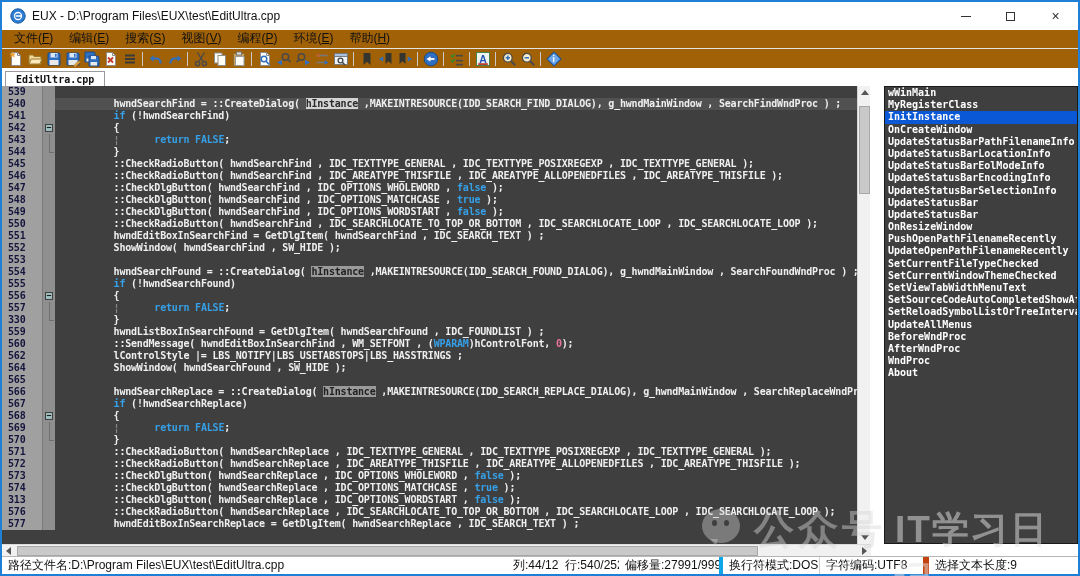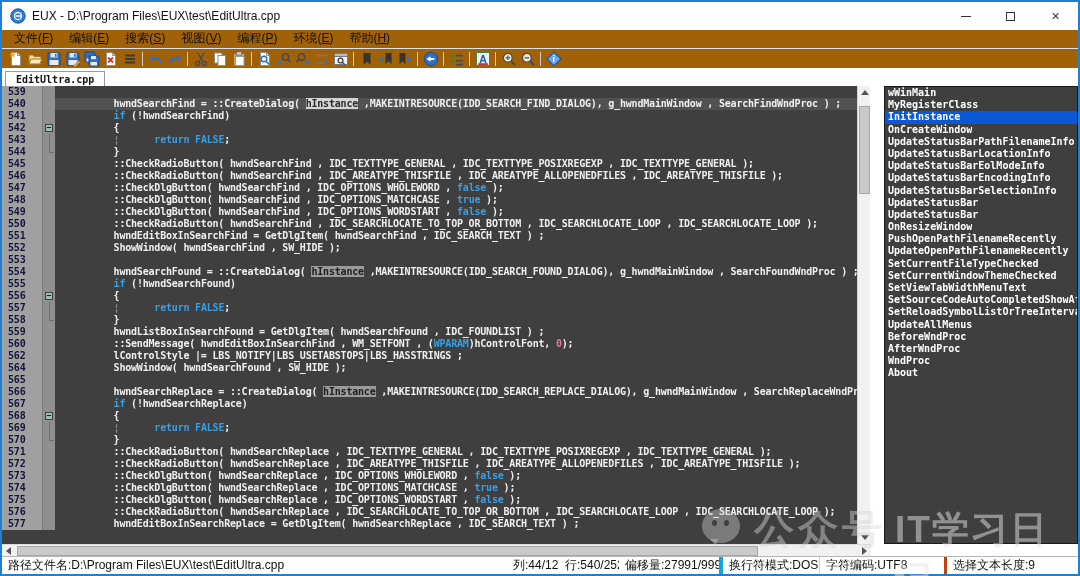--- a/index.html
+++ b/index.html
@@ -89,21 +89,21 @@
   
   .statusbar { height:18px; flex:0 0 auto; background:#fff; border-top:1px solid #b5b5b5;
                display:flex; align-items:center; font-size:12px; color:#111; }
   .seg { padding:0 6px; white-space:nowrap; overflow:hidden; }
   .seg-path { flex:0 0 505px; }
   .seg-col { flex:0 0 52px; padding-right:0; }
   .seg-row { flex:0 0 60px; padding-right:0; }
   .seg-off { flex:0 0 100px; }
   .seg-eol { flex:0 0 100px; border-left:4px solid #0ea5e9; }
   .seg-enc { flex:0 0 104px; border-left:1px solid #cfcfcf; }
-  .seg-sel { flex:1 1 auto; border-left:3px solid #c2410c;margin-left:21px; }
+  .seg-sel { flex:1 1 auto; border-left:6px solid #c2410c; }
 
   
   .watermark { position:absolute; pointer-events:none; z-index:5; }
   .wm-wechat { left:700px; top:505px; width:44px; height:40px; }
   .wm-circle { position:absolute; left:0; top:2px; width:38px; height:34px; border-radius:50%;
                background:rgba(205,205,205,.42); }
   .wm-eye { position:absolute; width:5px; height:6px; border-radius:50%; background:#3f3f3f; top:13px; }
   .wm-tail { position:absolute; left:8px; top:32px; width:0; height:0;
              border-left:6px solid transparent; border-right:2px solid transparent;
              border-top:7px solid rgba(205,205,205,.42); }
@@ -358,36 +358,36 @@
         <div class="row"><span class="ln">548</span><span class="fold"></span><span class="code"><span class="tok-p">        ::CheckDlgButton( hwndSearchFind , IDC_OPTIONS_MATCHCASE , </span><span class="tok-k">true</span><span class="tok-p"> );</span></span></div>
         <div class="row"><span class="ln">549</span><span class="fold"></span><span class="code"><span class="tok-p">        ::CheckDlgButton( hwndSearchFind , IDC_OPTIONS_WORDSTART , </span><span class="tok-k">false</span><span class="tok-p"> );</span></span></div>
         <div class="row"><span class="ln">550</span><span class="fold"></span><span class="code"><span class="tok-p">        ::CheckRadioButton( hwndSearchFind , IDC_SEARCHLOCATE_TO_TOP_OR_BOTTOM , IDC_SEARCHLOCATE_LOOP , IDC_SEARCHLOCATE_LOOP );</span></span></div>
         <div class="row"><span class="ln">551</span><span class="fold"></span><span class="code"><span class="tok-p">        hwndEditBoxInSearchFind = GetDlgItem( hwndSearchFind , IDC_SEARCH_TEXT ) ;</span></span></div>
         <div class="row"><span class="ln">552</span><span class="fold"></span><span class="code"><span class="tok-p">        ShowWindow( hwndSearchFind , SW_HIDE );</span></span></div>
         <div class="row"><span class="ln">553</span><span class="fold"></span><span class="code"></span></div>
         <div class="row"><span class="ln">554</span><span class="fold"></span><span class="code"><span class="tok-p">        hwndSearchFound = ::CreateDialog( </span><span class="tok-m">hInstance</span><span class="tok-p"> ,MAKEINTRESOURCE(IDD_SEARCH_FOUND_DIALOG), g_hwndMainWindow , SearchFoundWndProc ) ;</span></span></div>
         <div class="row"><span class="ln">555</span><span class="fold"></span><span class="code"><span class="tok-p">        </span><span class="tok-k">if</span><span class="tok-p"> (!hwndSearchFound)</span></span></div>
         <div class="row"><span class="ln">556</span><span class="fold"><span class="fm-open">−</span></span><span class="code"><span class="tok-p">        {</span></span></div>
         <div class="row"><span class="ln">557</span><span class="fold"><span class="fm-v"></span></span><span class="code"><span class="tok-p">        </span><span class="tok-g">¦</span><span class="tok-p">      </span><span class="tok-k">return</span><span class="tok-p"> </span><span class="tok-k">FALSE</span><span class="tok-p">;</span></span></div>
-        <div class="row"><span class="ln">558</span><span class="fold"><span class="fm-end"></span></span><span class="code"><span class="tok-p">        }</span></span></div>
+        <div class="row"><span class="ln">330</span><span class="fold"><span class="fm-end"></span></span><span class="code"><span class="tok-p">        }</span></span></div>
         <div class="row"><span class="ln">559</span><span class="fold"></span><span class="code"><span class="tok-p">        hwndListBoxInSearchFound = GetDlgItem( hwndSearchFound , IDC_FOUNDLIST ) ;</span></span></div>
         <div class="row"><span class="ln">560</span><span class="fold"></span><span class="code"><span class="tok-p">        ::SendMessage( hwndEditBoxInSearchFind , WM_SETFONT , (</span><span class="tok-k">WPARAM</span><span class="tok-p">)hControlFont, </span><span class="tok-n">0</span><span class="tok-p">);</span></span></div>
         <div class="row"><span class="ln">562</span><span class="fold"></span><span class="code"><span class="tok-p">        lControlStyle |= LBS_NOTIFY|LBS_USETABSTOPS|LBS_HASSTRINGS ;</span></span></div>
         <div class="row"><span class="ln">564</span><span class="fold"></span><span class="code"><span class="tok-p">        ShowWindow( hwndSearchFound , SW_HIDE );</span></span></div>
         <div class="row"><span class="ln">565</span><span class="fold"></span><span class="code"></span></div>
         <div class="row"><span class="ln">566</span><span class="fold"></span><span class="code"><span class="tok-p">        hwndSearchReplace = ::CreateDialog( </span><span class="tok-m">hInstance</span><span class="tok-p"> ,MAKEINTRESOURCE(IDD_SEARCH_REPLACE_DIALOG), g_hwndMainWindow , SearchReplaceWndProc ) ;</span></span></div>
         <div class="row"><span class="ln">567</span><span class="fold"></span><span class="code"><span class="tok-p">        </span><span class="tok-k">if</span><span class="tok-p"> (!hwndSearchReplace)</span></span></div>
         <div class="row"><span class="ln">568</span><span class="fold"><span class="fm-open">−</span></span><span class="code"><span class="tok-p">        {</span></span></div>
         <div class="row"><span class="ln">569</span><span class="fold"><span class="fm-v"></span></span><span class="code"><span class="tok-p">        </span><span class="tok-g">¦</span><span class="tok-p">      </span><span class="tok-k">return</span><span class="tok-p"> </span><span class="tok-k">FALSE</span><span class="tok-p">;</span></span></div>
         <div class="row"><span class="ln">570</span><span class="fold"><span class="fm-end"></span></span><span class="code"><span class="tok-p">        }</span></span></div>
         <div class="row"><span class="ln">571</span><span class="fold"></span><span class="code"><span class="tok-p">        ::CheckRadioButton( hwndSearchReplace , IDC_TEXTTYPE_GENERAL , IDC_TEXTTYPE_POSIXREGEXP , IDC_TEXTTYPE_GENERAL );</span></span></div>
         <div class="row"><span class="ln">572</span><span class="fold"></span><span class="code"><span class="tok-p">        ::CheckRadioButton( hwndSearchReplace , IDC_AREATYPE_THISFILE , IDC_AREATYPE_ALLOPENEDFILES , IDC_AREATYPE_THISFILE );</span></span></div>
         <div class="row"><span class="ln">573</span><span class="fold"></span><span class="code"><span class="tok-p">        ::CheckDlgButton( hwndSearchReplace , IDC_OPTIONS_WHOLEWORD , </span><span class="tok-k">false</span><span class="tok-p"> );</span></span></div>
         <div class="row"><span class="ln">574</span><span class="fold"></span><span class="code"><span class="tok-p">        ::CheckDlgButton( hwndSearchReplace , IDC_OPTIONS_MATCHCASE , </span><span class="tok-k">true</span><span class="tok-p"> );</span></span></div>
-        <div class="row"><span class="ln">575</span><span class="fold"></span><span class="code"><span class="tok-p">        ::CheckDlgButton( hwndSearchReplace , IDC_OPTIONS_WORDSTART , </span><span class="tok-k">false</span><span class="tok-p"> );</span></span></div>
+        <div class="row"><span class="ln">313</span><span class="fold"></span><span class="code"><span class="tok-p">        ::CheckDlgButton( hwndSearchReplace , IDC_OPTIONS_WORDSTART , </span><span class="tok-k">false</span><span class="tok-p"> );</span></span></div>
         <div class="row"><span class="ln">576</span><span class="fold"></span><span class="code"><span class="tok-p">        ::CheckRadioButton( hwndSearchReplace , IDC_SEARCHLOCATE_TO_TOP_OR_BOTTOM , IDC_SEARCHLOCATE_LOOP , IDC_SEARCHLOCATE_LOOP );</span></span></div>
         <div class="row"><span class="ln">577</span><span class="fold"></span><span class="code"><span class="tok-p">        hwndEditBoxInSearchReplace = GetDlgItem( hwndSearchReplace , IDC_SEARCH_TEXT ) ;</span></span></div>
       </div>
 
     <div class="vscroll">
       <div class="sb-arrow" style="top:0">
           <div class="tri-up"></div>
         </div>
       <div class="vthumb"></div>
       <div class="sb-arrow" style="bottom:0">

